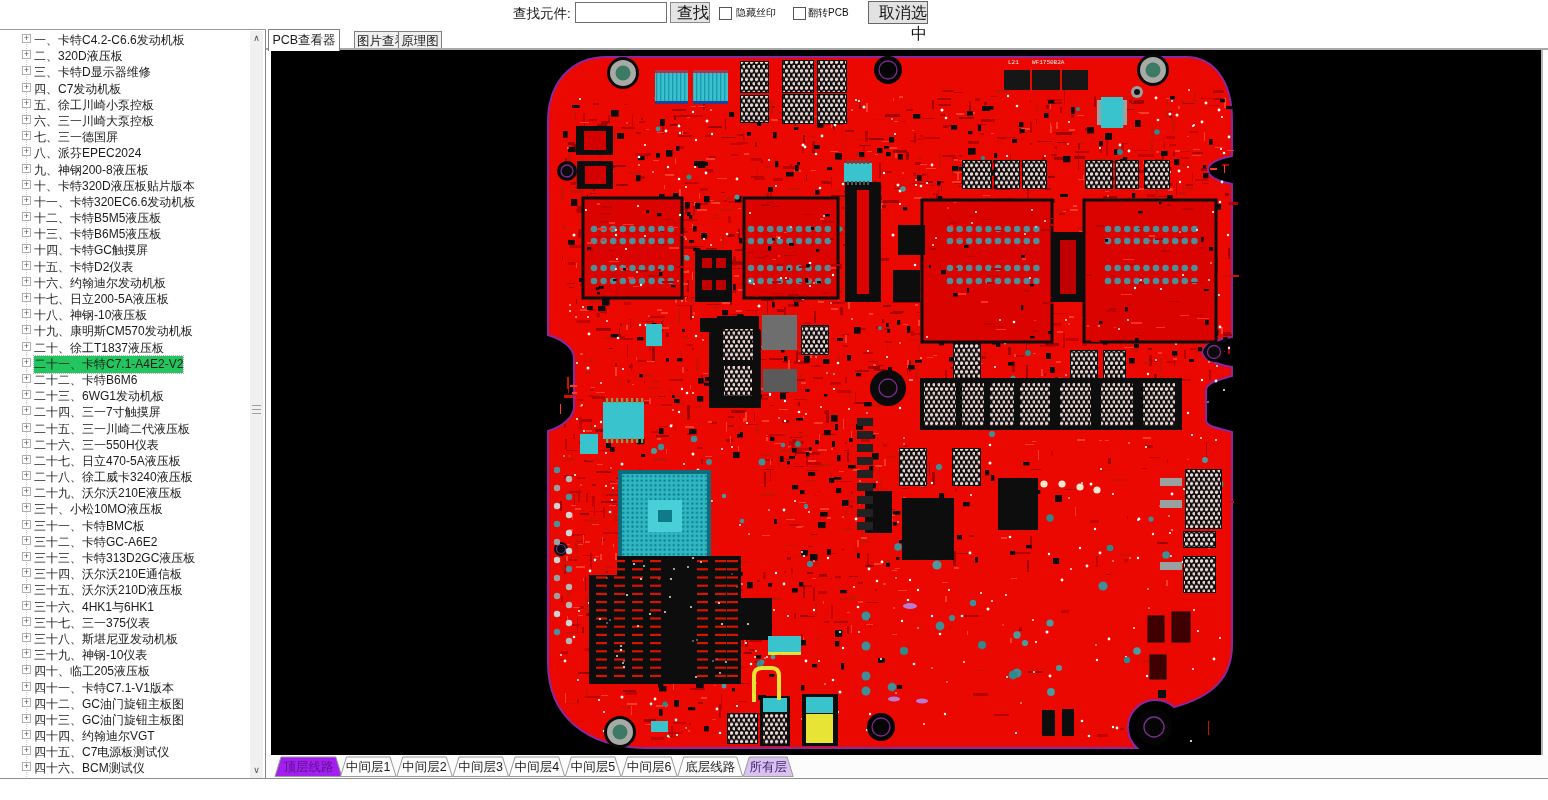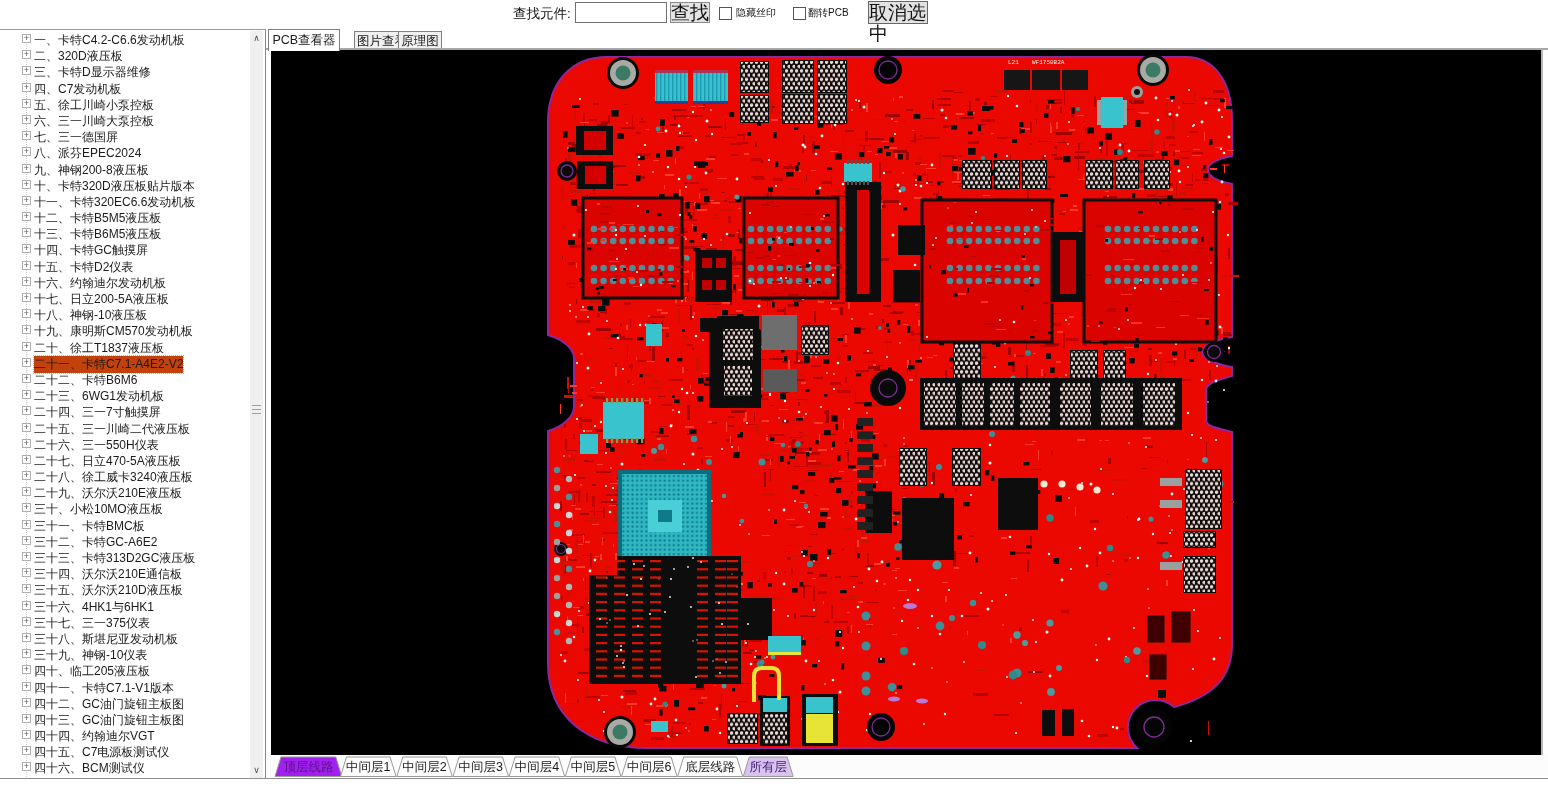--- a/index.html
+++ b/index.html
@@ -2,34 +2,34 @@
 <html><head>
 <meta charset="utf-8">
 <style>
 * { margin:0; padding:0; box-sizing:border-box; }
 html,body { width:1548px; height:800px; background:#fff; font-family:"Liberation Sans", sans-serif; overflow:hidden; }
 #page { position:relative; width:1548px; height:640px;padding-left:16px; }
 
 #toolbar { position:absolute; left:0; top:0; width:1548px; height:29px; background:#fff; }
 #lbl { position:absolute; left:513px; top:5px; font-size:13.5px; color:#111; }
 #sbox { position:absolute; left:575px; top:2px; width:92px; height:21px; border:1px solid #707070; background:#fff; }
-.btn { position:absolute; font-size:19px; color:#111; background:#e4e4e4; border:1px solid #8a8a8a; text-align:left; }
+.btn { position:absolute; font-size:16px; color:#111; background:#e4e4e4; border:1px solid #8a8a8a; text-align:right; }
 #bfind { left:670px; top:2px; width:40px; height:21px; line-height:19px; }
 #bcancel { left:868px; top:1px; width:60px; height:23px; line-height:21px; background:#e2e2e2; border:1.5px solid #666; }
 .cb { position:absolute; width:13px; height:13px; border:1px solid #555; background:#fff; top:7px; }
 .cblbl { position:absolute; top:6px; font-size:10px; color:#111; }
 
 #topline { position:absolute; left:0; top:29px; width:266px; height:1px; background:#9a9a9a; }
 
 #tree { position:absolute; left:0; top:30px; width:266px; height:749px; background:#fff; border-right:1px solid #828790; overflow:hidden; }
 #treeinner { position:absolute; left:0; top:1px; }
 .ti { position:relative; height:16.2px; white-space:nowrap; }
 .pm { position:absolute; left:22px; top:3px; width:9px; height:9px; border:1px solid #b0b0b0; background:#fff; font-size:9px; line-height:7px; text-align:center; color:#555; }
 .tt { position:absolute; left:34px; top:1px; font-size:12px; color:#1a1a1a; }
-.sel { background:#c2410c; outline:1px dotted #b5b5b5; }
+.sel { background:#22c55e; outline:1px dotted #b5b5b5; }
 
 #tsb { position:absolute; left:250px; top:1px; width:13px; height:747px; background:#f0f0f0; }
 .tsbarrow { position:absolute; left:0; width:13px; height:15px; background:#f0f0f0; color:#505050; font-size:9px; text-align:center; line-height:14px; }
 #grip { position:absolute; left:2px; top:372px; width:9px; height:11px;
   background:linear-gradient(#f0f0f0 0 2px,#a0a0a0 2px 3px,#f0f0f0 3px 6px,#a0a0a0 6px 7px,#f0f0f0 7px 10px,#a0a0a0 10px 11px); }
 
 .tab { position:absolute; font-size:12.5px; color:#1a1a1a; text-align:center; border:1px solid #808080; background:#f0f0f0; }
 #tab1 { left:268px; top:29px; width:72px; height:22px; line-height:21px; background:#fff; border-bottom:none; z-index:2;text-align:center; }
 #tab2 { left:354px; top:31px; width:56px; height:20px; line-height:19px; }
 #tab3 { left:398px; top:31px; width:44px; height:20px; line-height:19px; }

